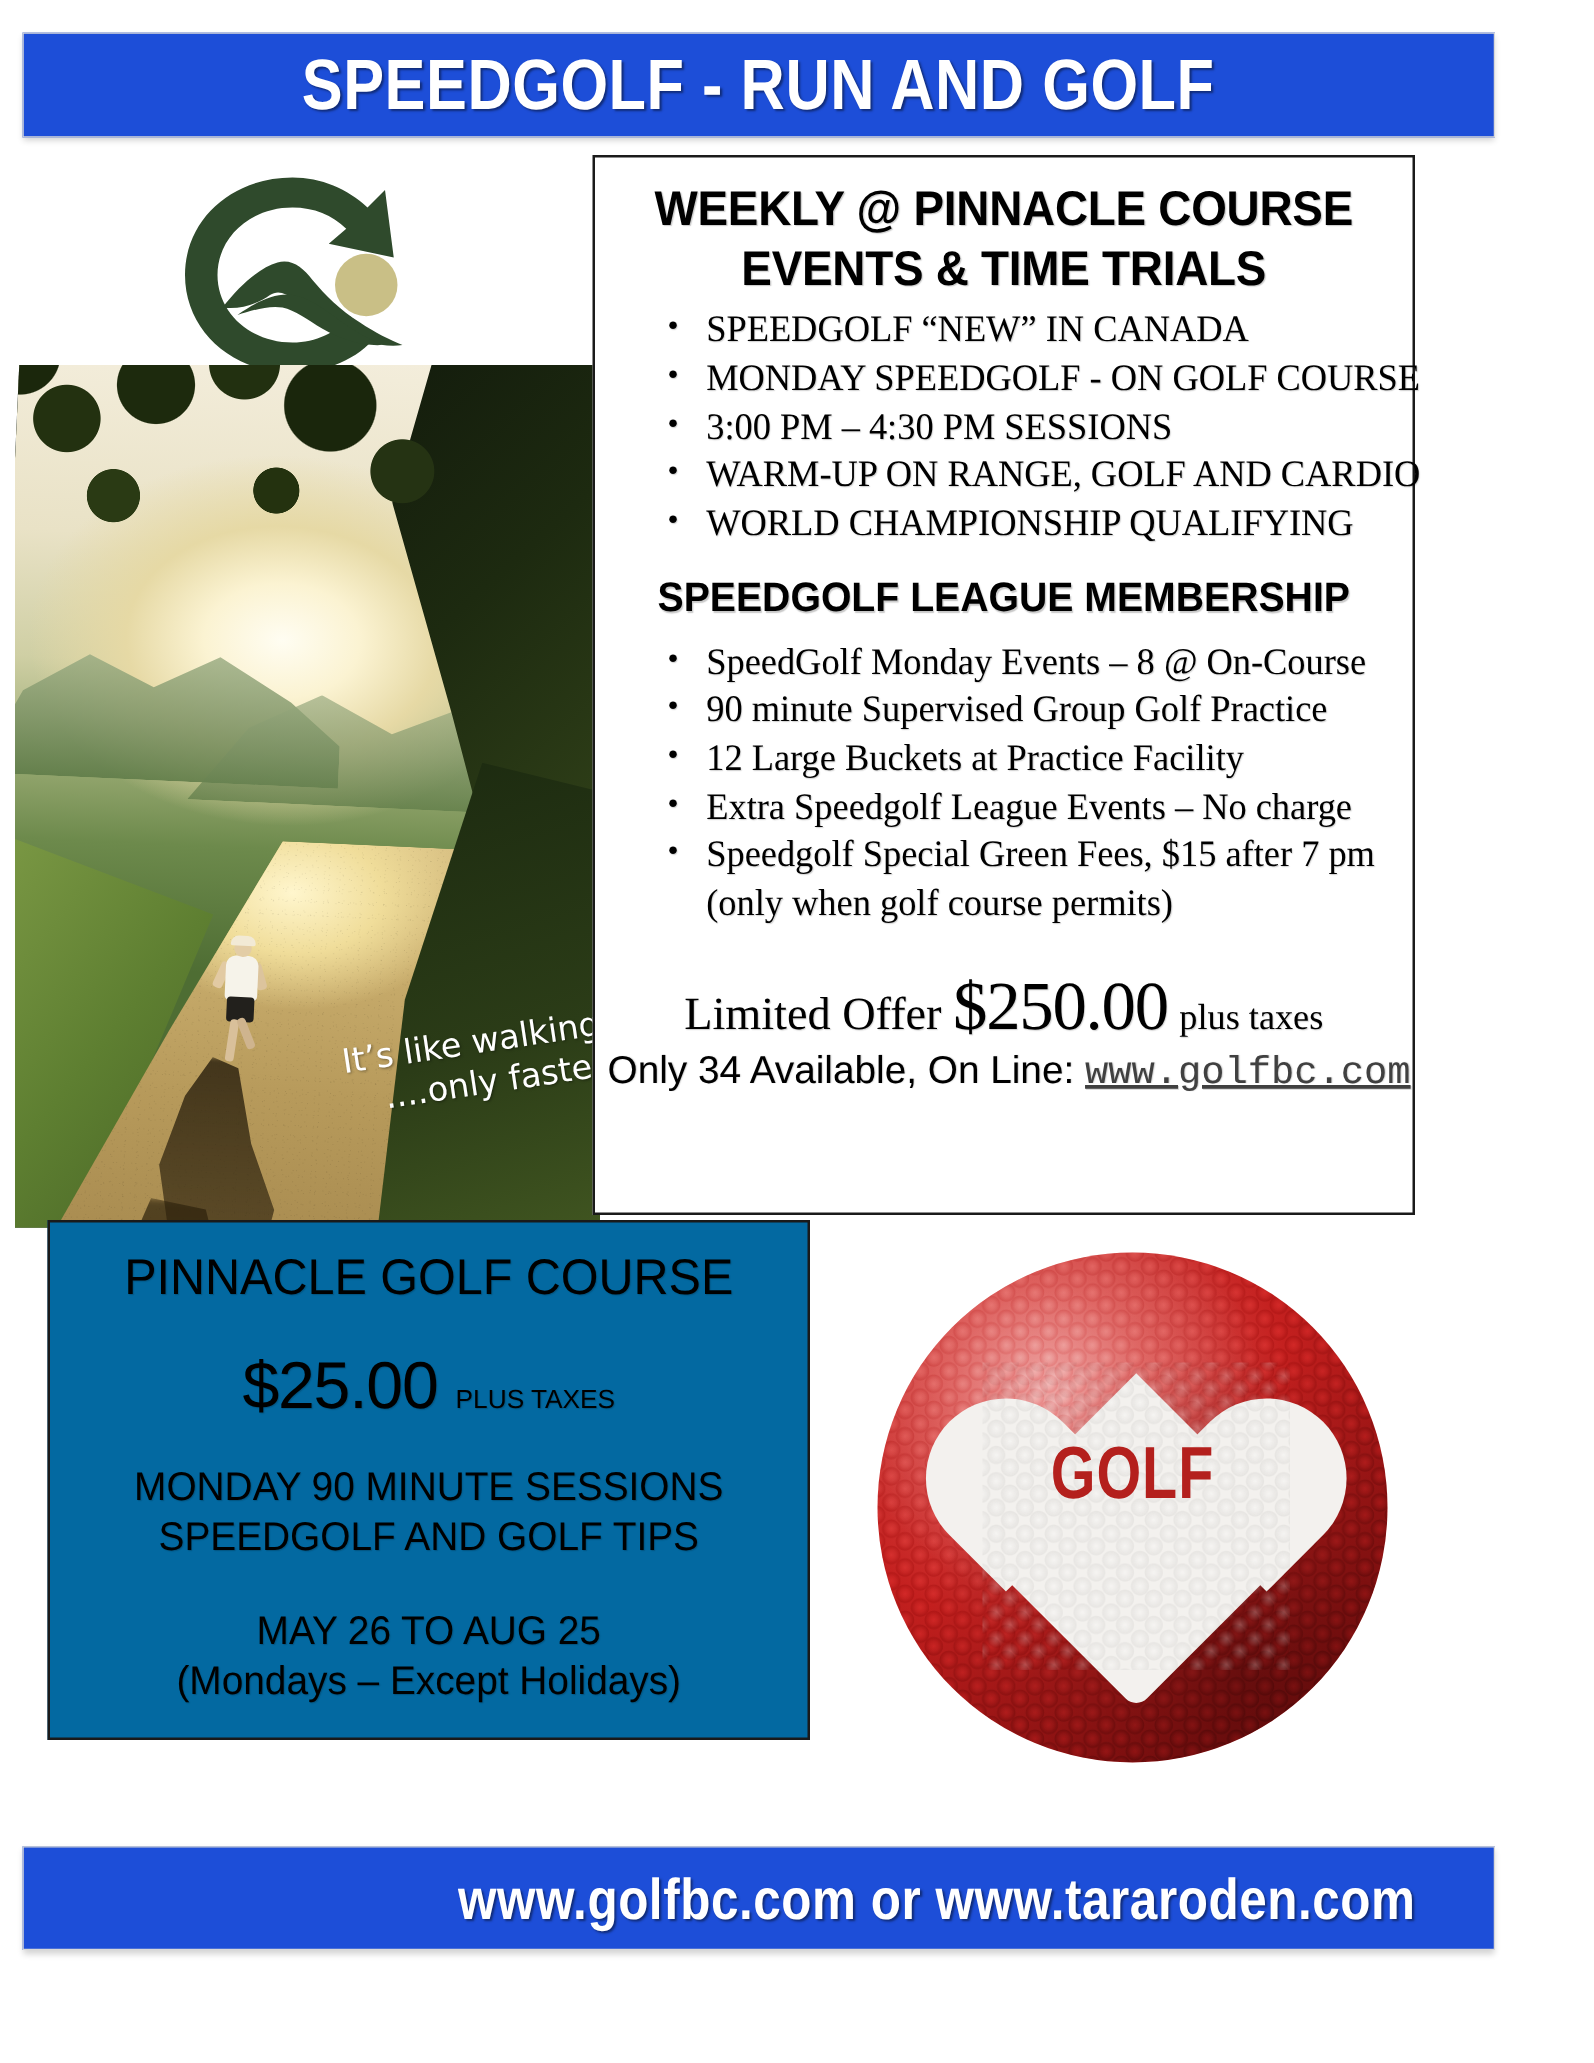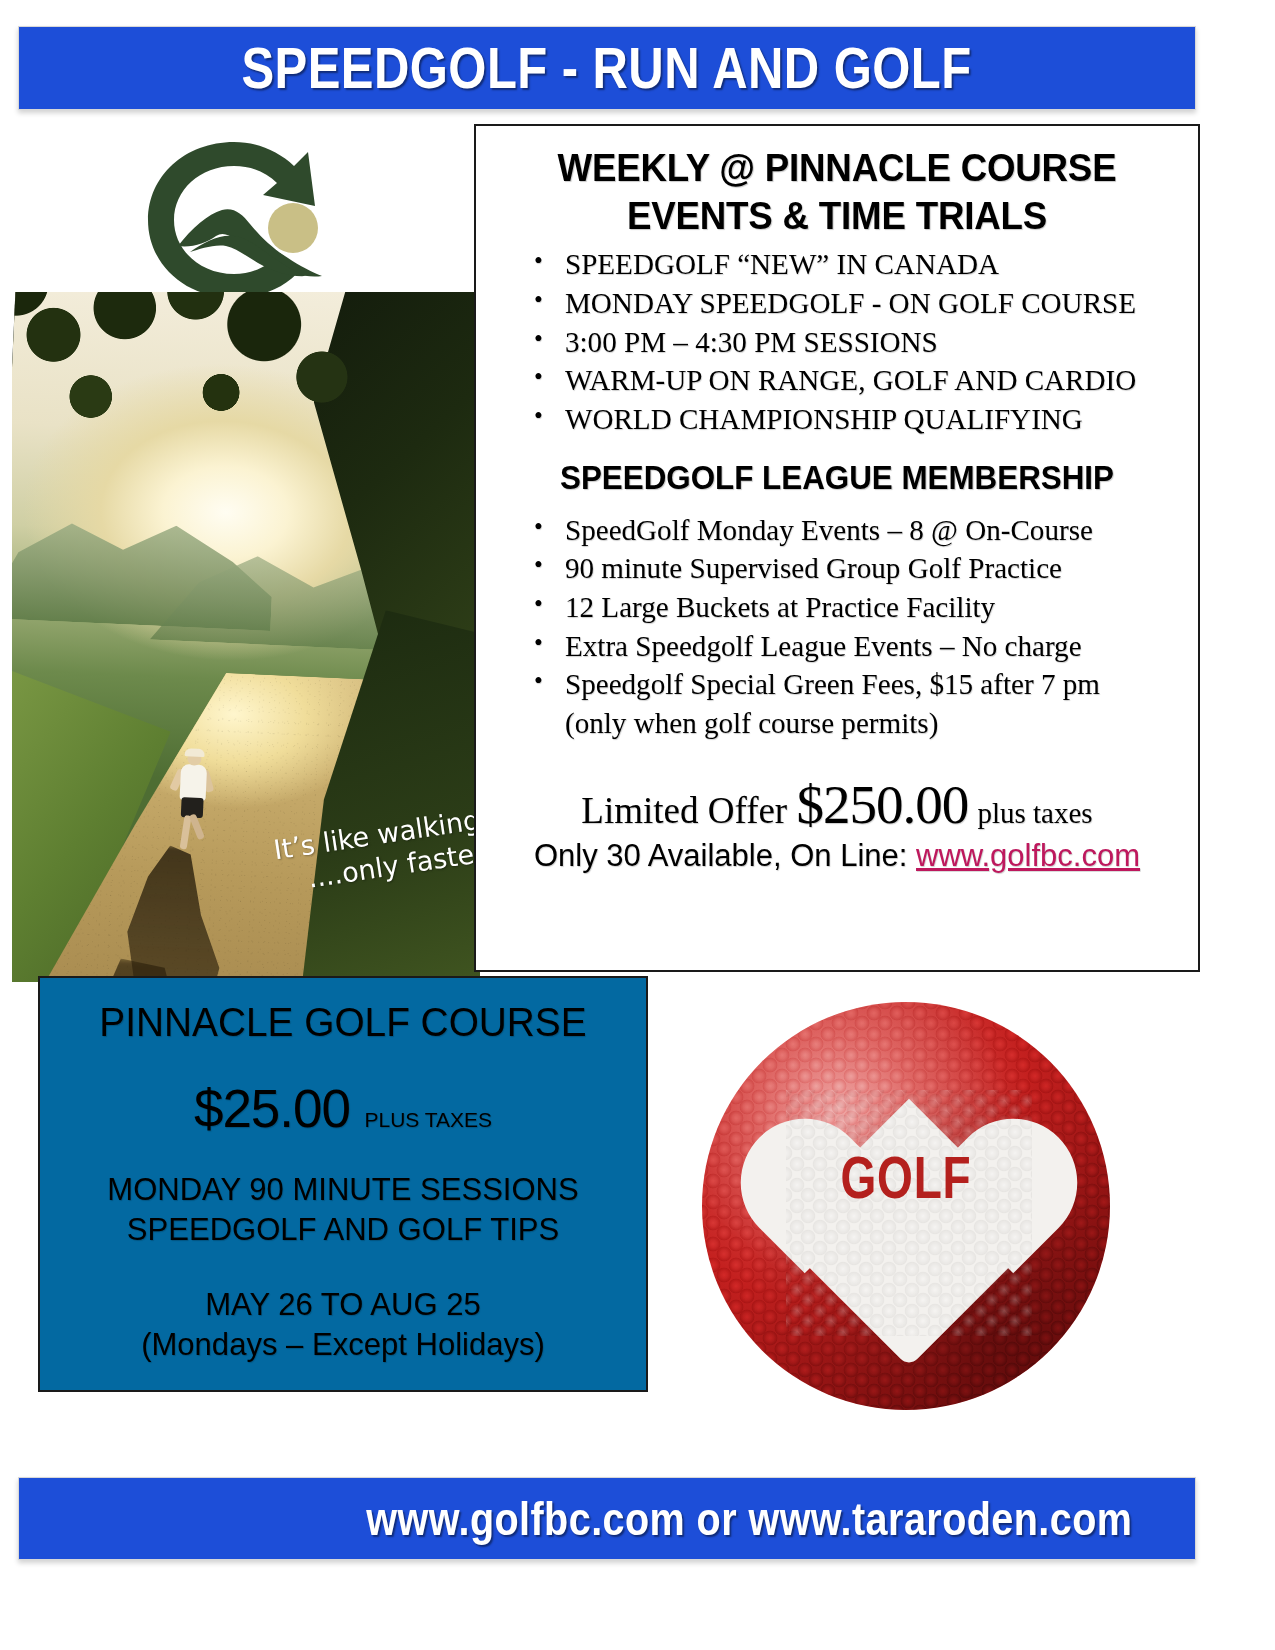--- a/index.html
+++ b/index.html
@@ -164,21 +164,21 @@
     line-height: 1.22;
     text-shadow: 1px 1px 2px rgba(0,0,0,.35);
     text-align: right;
     pointer-events: none;
   }
 
   
   #main-panel {
     position: absolute;
     left: 474px; top: 124px;
-    width: 726px; height: 848px;
+    width: 658px; height: 848px;
     background: #ffffff;
     border: 2px solid #1a1a1a;
     box-sizing: border-box;
     padding: 14px 10px 0 10px;
   }
   .panel-title {
     text-align: center;
     font-family: "Liberation Sans Narrow", "Liberation Sans", sans-serif;
     font-weight: bold;
     font-size: 39px;
@@ -234,22 +234,23 @@
   .contact-line {
     text-align: center;
     font-family: "Liberation Sans Narrow", "Liberation Sans", sans-serif;
     font-size: 31px;
     line-height: 1.28;
     white-space: nowrap;
     text-shadow: 0.7px 0.7px 1px rgba(0,0,0,.2);
   }
   .contact-line:first-of-type { margin-top: 12px; }
   .weblink {
-    color: #be185d;
+    color: #404040;
     text-decoration: underline;
+    font-family: Liberation Mono, monospace;
   }
 
   
   #pinnacle-panel {
     position: absolute;
     left: 38px; top: 976px;
     width: 610px; height: 416px;
     background: #0369a1;
     border: 2px solid #1a1a1a;
     box-sizing: border-box;
@@ -430,21 +431,21 @@
     <li class="wrap">Speedgolf Special Green Fees, $15 after 7 pm (only when golf course permits)</li>
   </ul>
 
   <div class="offer-line">
     <span>Limited Offer</span>
     <span class="offer-price">$250.00</span>
     <span class="offer-tax">plus taxes</span>
   </div>
 
   <div class="contact-line">
-    <span>Only 30 Available, On Line:</span>
+    <span>Only 34 Available, On Line:</span>
     <span class="weblink">www.golfbc.com</span>
   </div>
 
 </div>
 
 <div id="pinnacle-panel">
   <div id="pinnacle-title">PINNACLE GOLF COURSE</div>
   <div id="pinnacle-price-row">
     <span id="pinnacle-price">$25.00</span>
     <span id="pinnacle-plus">PLUS TAXES</span>

